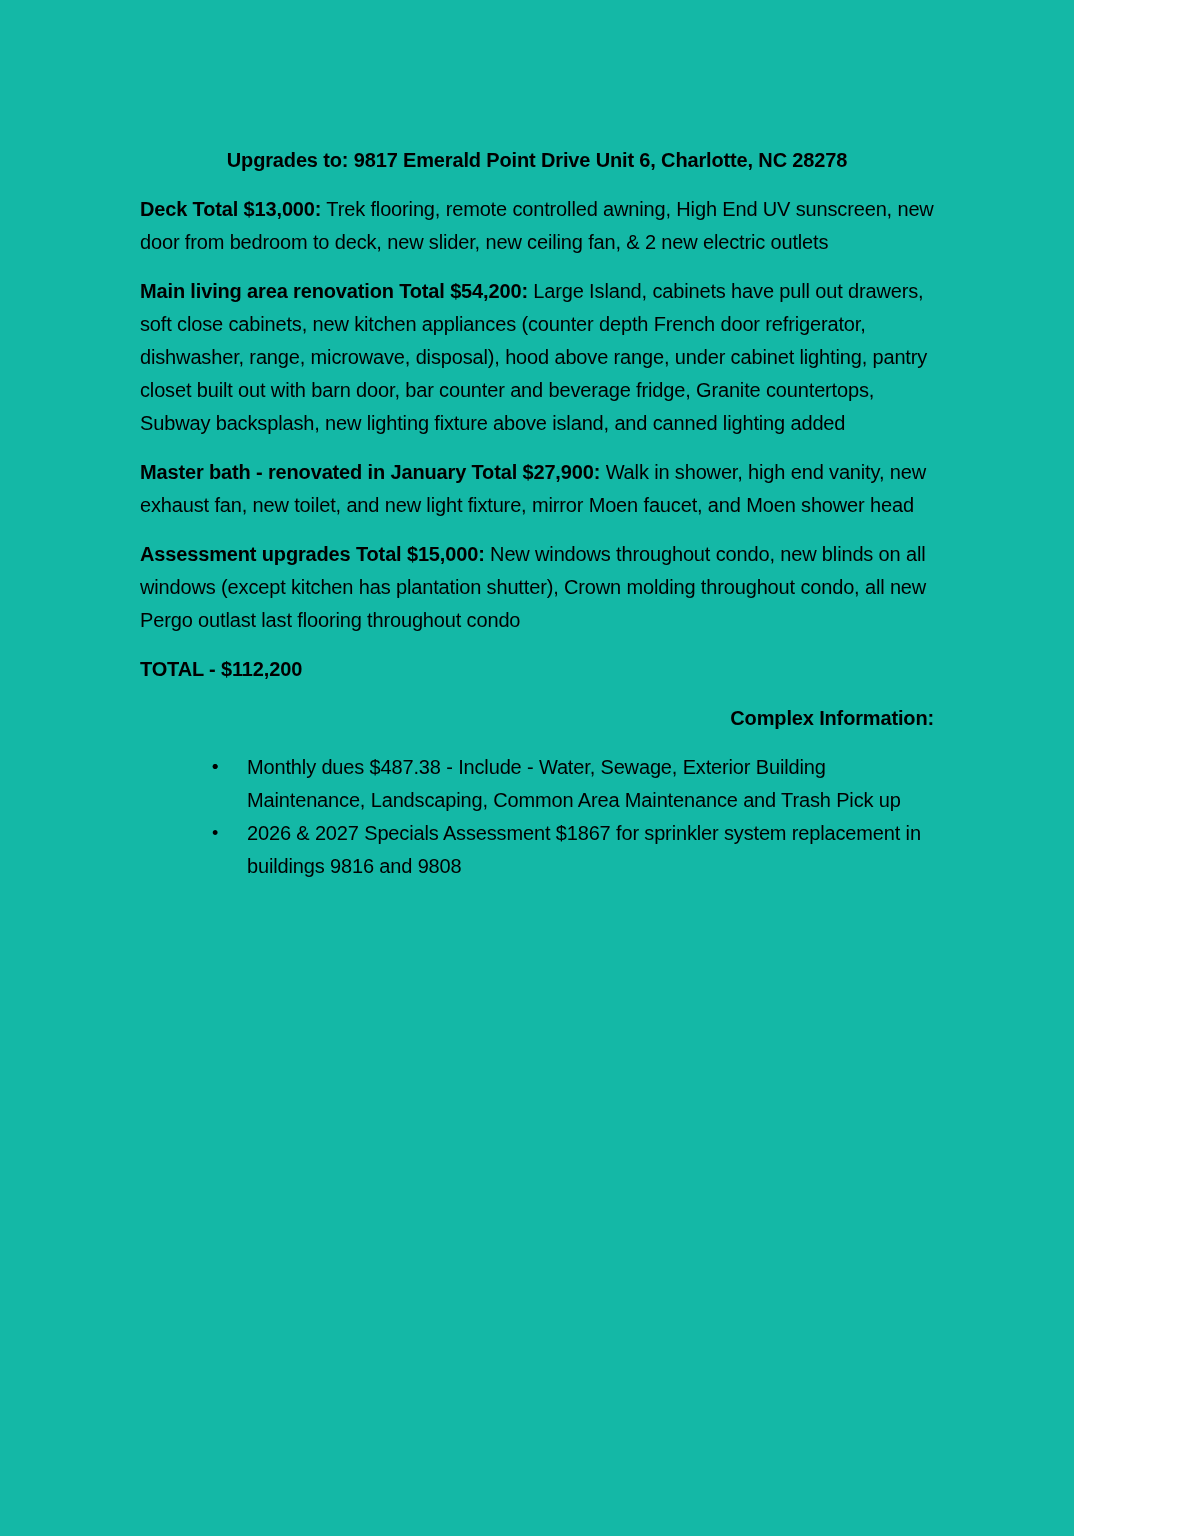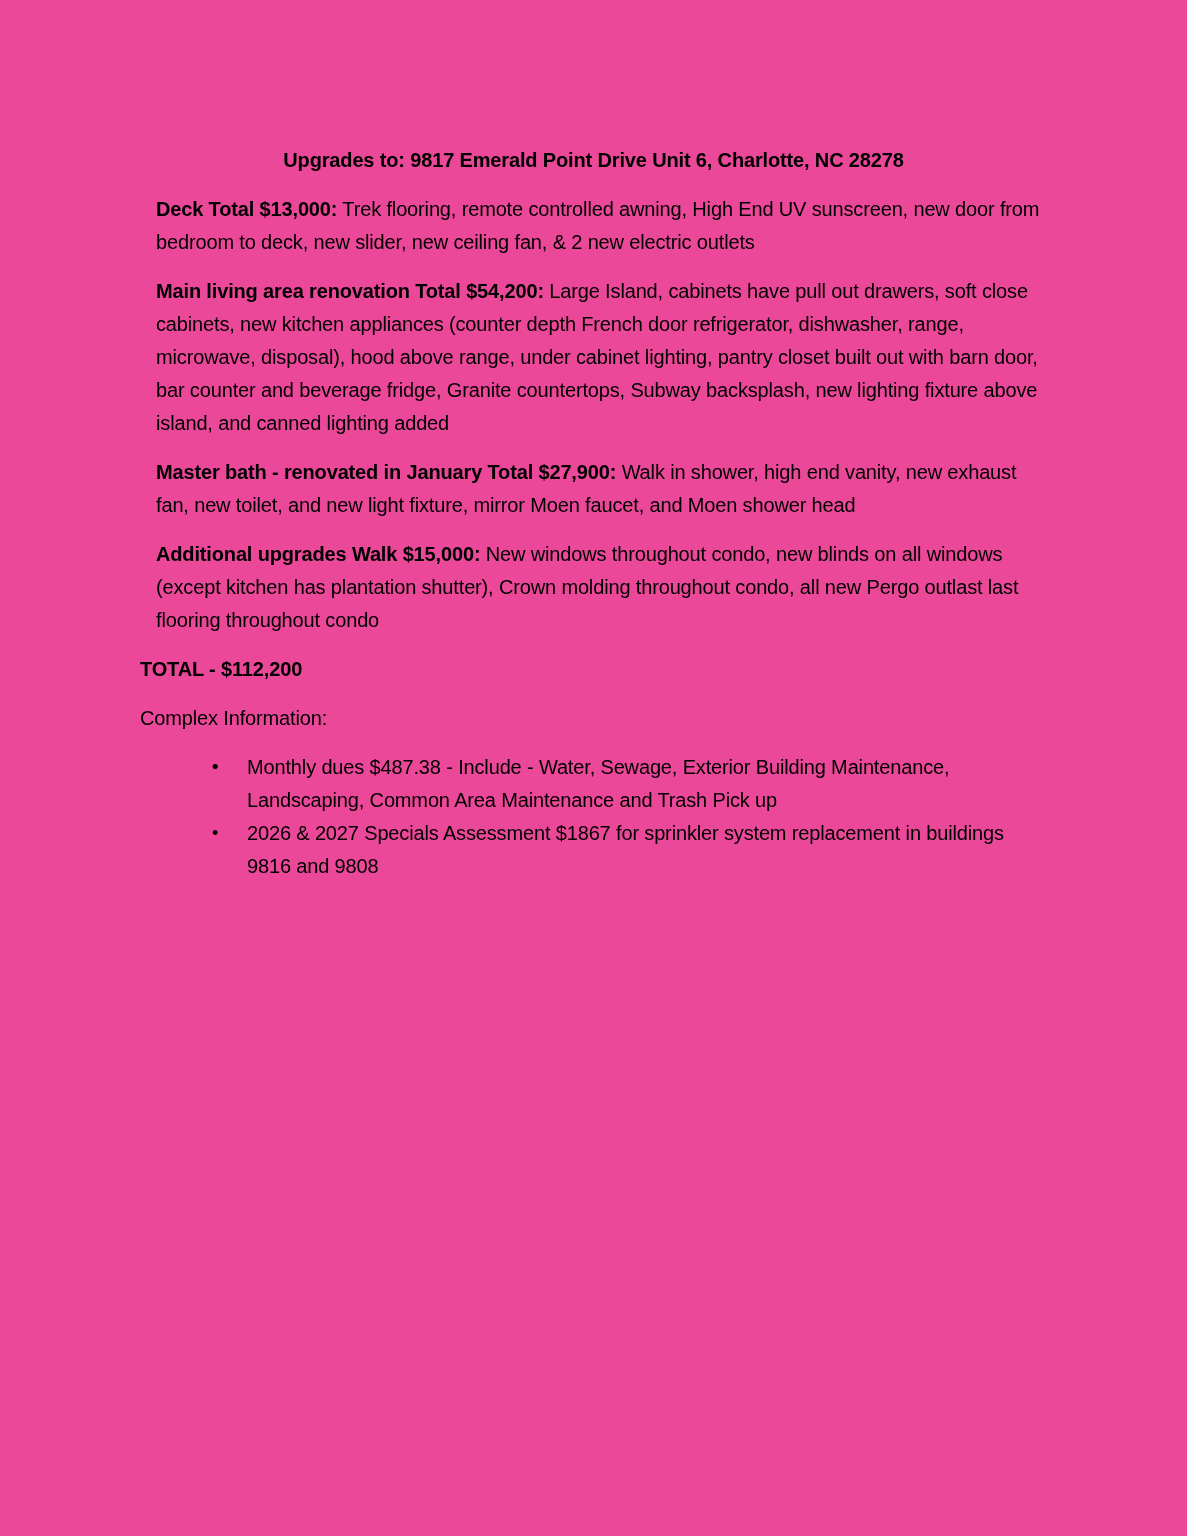--- a/index.html
+++ b/index.html
@@ -2,49 +2,50 @@
 <html><head>
 <meta charset="utf-8">
 <style>
   * { margin: 0; padding: 0; box-sizing: border-box; }
   html, body {
     background: #ffffff;
     font-family: "Liberation Sans", "DejaVu Sans", sans-serif;
   }
   .page {
     position: relative;
-    width: 1187px;
+    width: 1074px;
     height: 1536px;
-    background: #ec4899;
+    background: #14b8a6;
     color: #000000;
     overflow: hidden;
   }
   .content {
     padding: 144px 140px 0 140px;
     font-size: 20px;
     letter-spacing: -0.15px;
     line-height: 33px;
     color: #000000;
   }
   .doc-title {
     text-align: center;
     font-weight: bold;
     margin: 0 0 16px 0;
   }
   .para {
-    margin: 0 0 16px 16px;
+    margin: 0 0 16px 0;
   }
   .para strong, .bold { font-weight: bold; }
   .total-line {
     font-weight: bold;
     margin: 16px 0 16px 0;
   }
   .complex-heading {
-    font-weight: normal;
+    font-weight: bold;
     margin: 16px 0 16px 0;
+    text-align: right;
   }
   ul.bullet-list {
     list-style: none;
     margin: 0;
     padding: 0;
   }
   ul.bullet-list li {
     position: relative;
     padding-left: 107px;
   }
@@ -63,21 +64,21 @@
 
     <p class="doc-title">Upgrades to: 9817 Emerald Point Drive Unit 6, Charlotte, NC 28278</p>
 
     <p class="para"><strong>Deck Total $13,000:</strong><span> Trek flooring, remote controlled awning, High End UV sunscreen, new door from bedroom to deck, new slider, new ceiling fan, &amp; 2 new electric outlets</span></p>
 
     <p class="para"><strong>Main living area renovation Total $54,200:</strong><span> Large Island, cabinets have pull out drawers, soft close cabinets, new kitchen appliances (counter depth French door refrigerator, dishwasher, range, microwave, disposal), hood above range, under cabinet lighting, pantry closet built out with barn door, bar counter and beverage fridge, Granite countertops, Subway backsplash, new lighting fixture above island, and canned lighting added</span></p>
 
     <p class="para"><strong>Master bath - renovated in January Total $27,900:</strong><span> Walk in shower, high end vanity, new exhaust fan, new toilet, and new light fixture, mirror Moen faucet, and Moen shower head</span></p>
 
 
-    <p class="para"><strong>Additional upgrades Walk $15,000:</strong><span> New windows throughout condo, new blinds on all windows (except kitchen has plantation shutter), Crown molding throughout condo, all new Pergo outlast last flooring throughout condo</span></p>
+    <p class="para"><strong>Assessment upgrades Total $15,000:</strong><span> New windows throughout condo, new blinds on all windows (except kitchen has plantation shutter), Crown molding throughout condo, all new Pergo outlast last flooring throughout condo</span></p>
 
     <p class="total-line">TOTAL - $112,200</p>
 
     <p class="complex-heading">Complex Information:</p>
 
     <ul class="bullet-list">
       <li><span class="bullet-dot">•</span></li>
       <li><span class="bullet-dot">•</span><span>Monthly dues $487.38 - Include - Water, Sewage, Exterior Building Maintenance, Landscaping, Common Area Maintenance and Trash Pick up</span></li>
       <li><span class="bullet-dot">•</span><span>2026 &amp; 2027 Specials Assessment $1867 for sprinkler system replacement in buildings 9816 and 9808</span></li>
     </ul>

